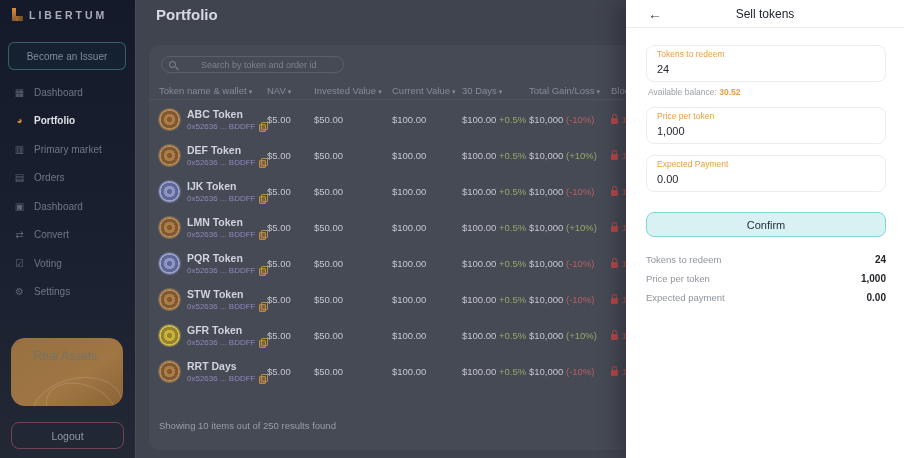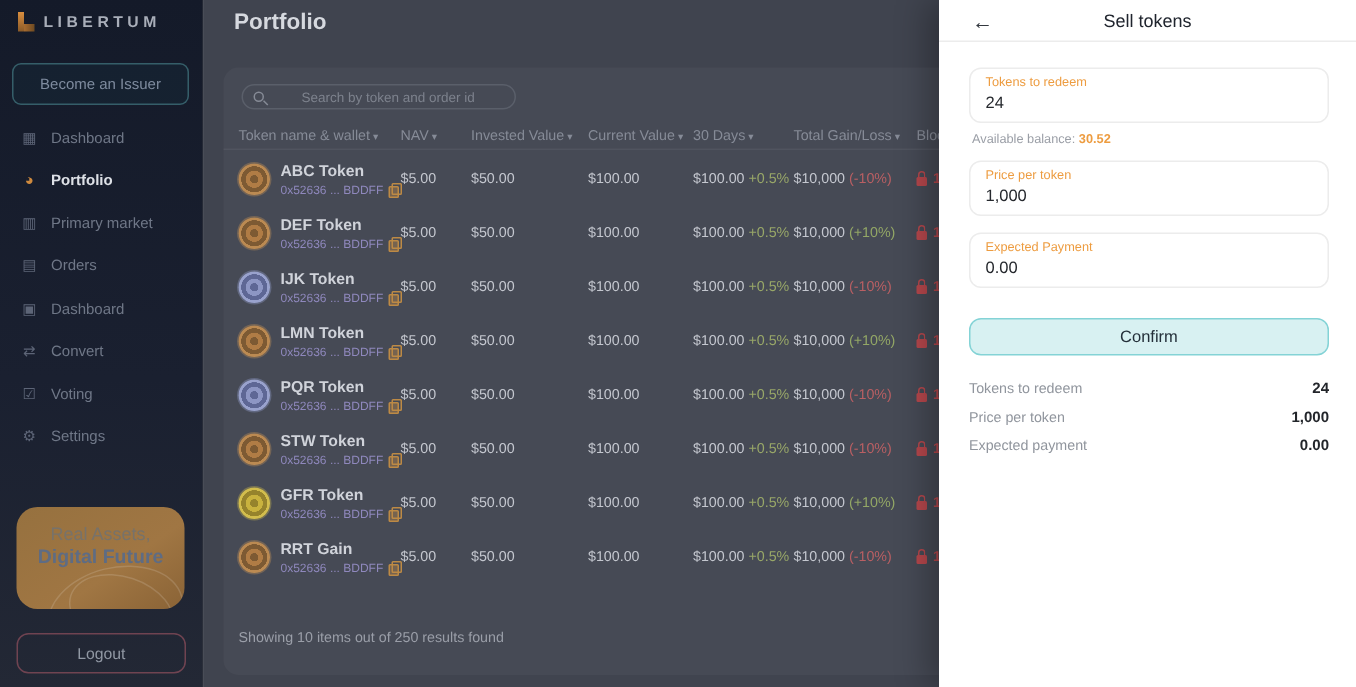--- a/index.html
+++ b/index.html
@@ -146,21 +146,20 @@
           <span class="nav-ico">☑</span>
           <span class="nav-label">Voting</span>
         </div>
         <div class="nav-item">
           <span class="nav-ico">⚙</span>
           <span class="nav-label">Settings</span>
         </div>
       </nav>
     <div class="promo">
       <div class="promo-l1">Real Assets,</div>
-      <div class="promo-l2">Digital Future</div>
     </div>
     <div class="logout-btn">Logout</div>
   </aside>
 
   <main class="main">
     <h1 class="page-title">Portfolio</h1>
     <section class="card">
       <div class="search-wrap">
         <span class="mag"></span>
         <input type="text" placeholder="Search by token and order id" style="">
@@ -319,21 +318,21 @@
             <span class="cell">$10,000 <span class="chg-up">(+10%)</span></span>
             <span class="cell blocked-cell">
               <i class="lock"></i>
               <span>100</span>
             </span>
           </div>
           <div class="trow grid">
             <div class="cell name-cell">
               <span class="avatar av-orange"></span>
               <div>
-                <div class="tname">RRT Gain</div>
+                <div class="tname">RRT Days</div>
                 <div class="wallet">
                   <span class="wallet-addr">0x52636 ... BDDFF</span>
                   <span class="copy-ico"></span>
                 </div>
               </div>
             </div>
             <span class="cell">$5.00</span>
             <span class="cell">$50.00</span>
             <span class="cell">$100.00</span>
             <span class="cell">$100.00 <span class="pct30">+0.5%</span></span>

